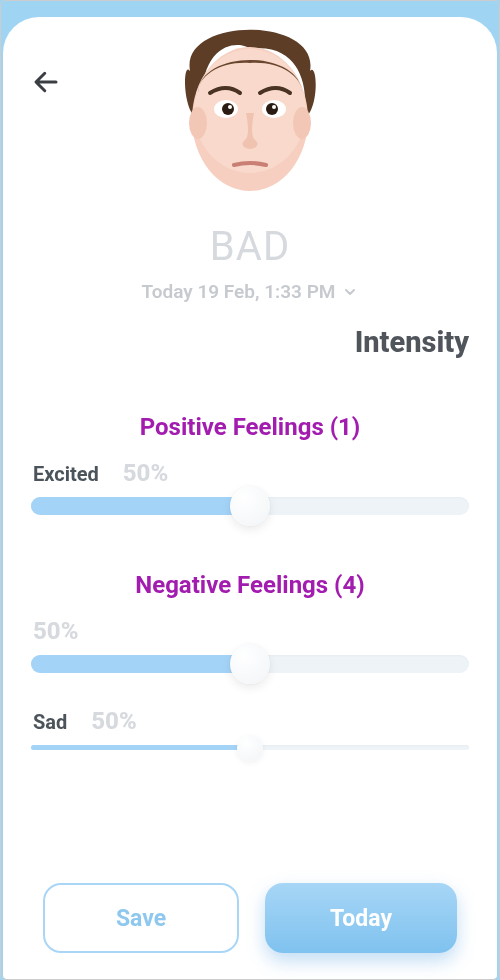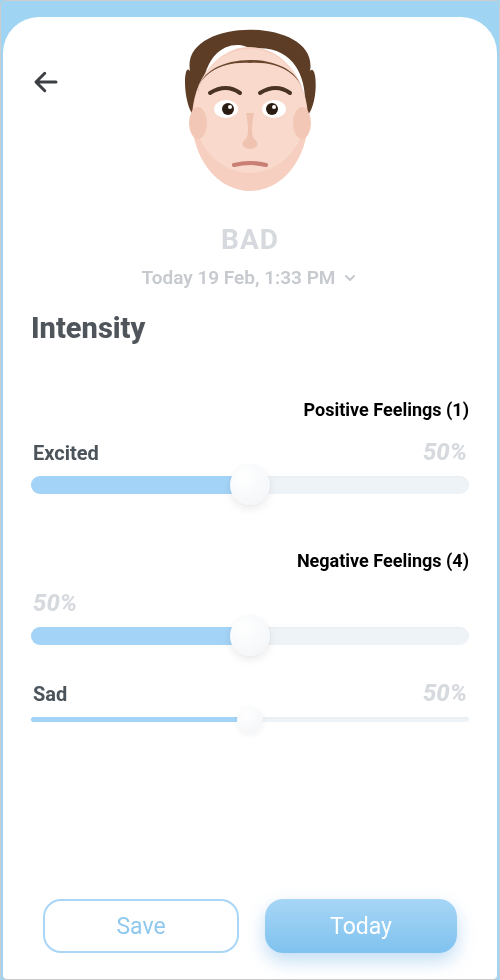--- a/index.html
+++ b/index.html
@@ -41,73 +41,71 @@
     transform: translateX(-50%);
     width: 180px;
     height: 210px;
     display:flex;
     align-items:flex-start;
     justify-content:center;
   }
   .mood-label {
     text-align: center;
     margin-top: 206px;
-    font-size: 28px;
-    font-weight: 700;
+    font-size: 40px;
+    font-weight: 400;
     letter-spacing: 1px;
     color: #d6d9dd;
   }
   .date-row {
     text-align: right;
     margin-top: 10px;
     font-size: 19px;
     font-weight: 600;
     color: #c6cacf;
     display:flex;
     align-items:center;
     justify-content:center;
     gap:7px;
   }
   .date-row svg { width:16px; height:16px; }
   .section-title {
-    text-align: left;
+    text-align: right;
     margin-top: 22px;
     font-size: 29px;
     font-weight: 800;
     color: #50555c;
   }
   .group-heading {
-    text-align: right;
-    font-size: 18px;
+    text-align: center;
+    font-size: 24px;
     font-weight: 700;
-    color: #000000;
+    color: #a21caf;
     margin-top: 54px;
     margin-bottom: 18px;
   }
   .group-heading.neg {
     margin-top: 56px;
   }
   .slider-block { margin-bottom: 34px; }
   .slider-head {
     display:flex;
-    justify-content:space-between;
     align-items:baseline;
     padding: 0 2px 10px 2px;
     gap: 24px;
   }
   .slider-name {
     font-size: 20px;
     font-weight: 700;
     color: #4c545b;
   }
   .slider-pct {
     font-size: 24px;
     font-weight: 800;
     color: #d6dade;
-    font-style: italic;
   }
   .slider-track {
     position: relative;
     width: 100%;
     height: 18px;
     border-radius: 9px;
     background: #eef3f8;
     box-shadow: inset 0 1px 2px rgba(0,0,0,0.03);
   }
   .slider-fill {
@@ -129,24 +127,24 @@
   .slider-block.thin .slider-thumb { width:26px; height:26px; box-shadow: 0 2px 6px rgba(0,0,0,0.06); }
   .footer {
     position:absolute;
     left:0; right:0; bottom:26px;
     padding: 0 40px;
     display:flex;
     gap:26px;
   }
   .btn {
     flex:1;
-    height:54px;
+    height:70px;
     border-radius:18px;
     font-size:23px;
-    font-weight:400;
+    font-weight:700;
     display:flex;
     align-items:center;
     justify-content:center;
     cursor:pointer;
     user-select:none;
     margin-top:32px;
   }
   .btn-outline {
     background:#fff;
     border:2px solid #a9d6f6;

